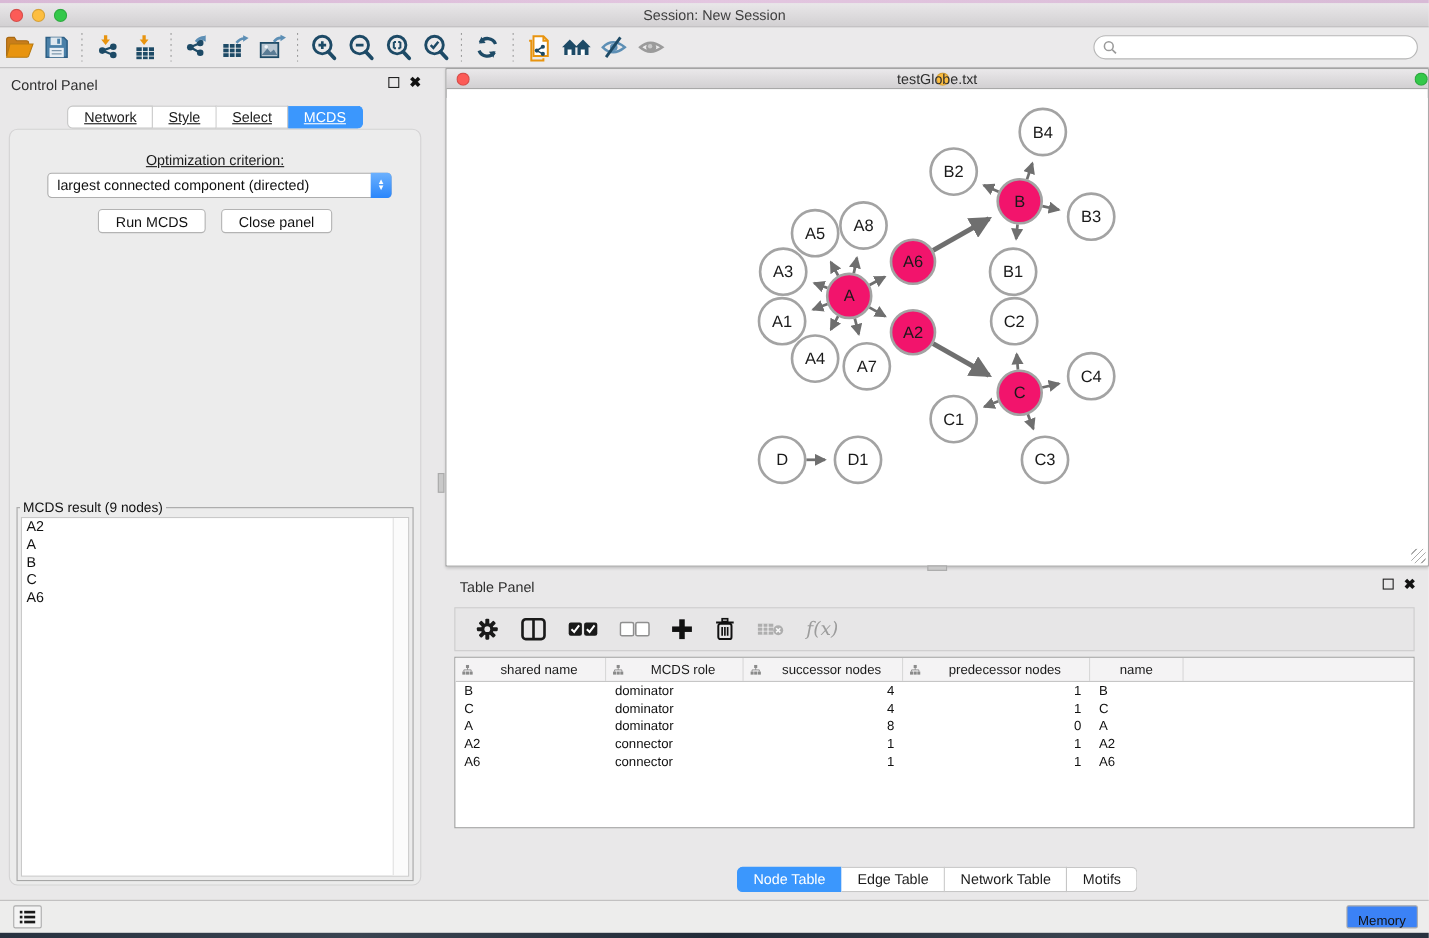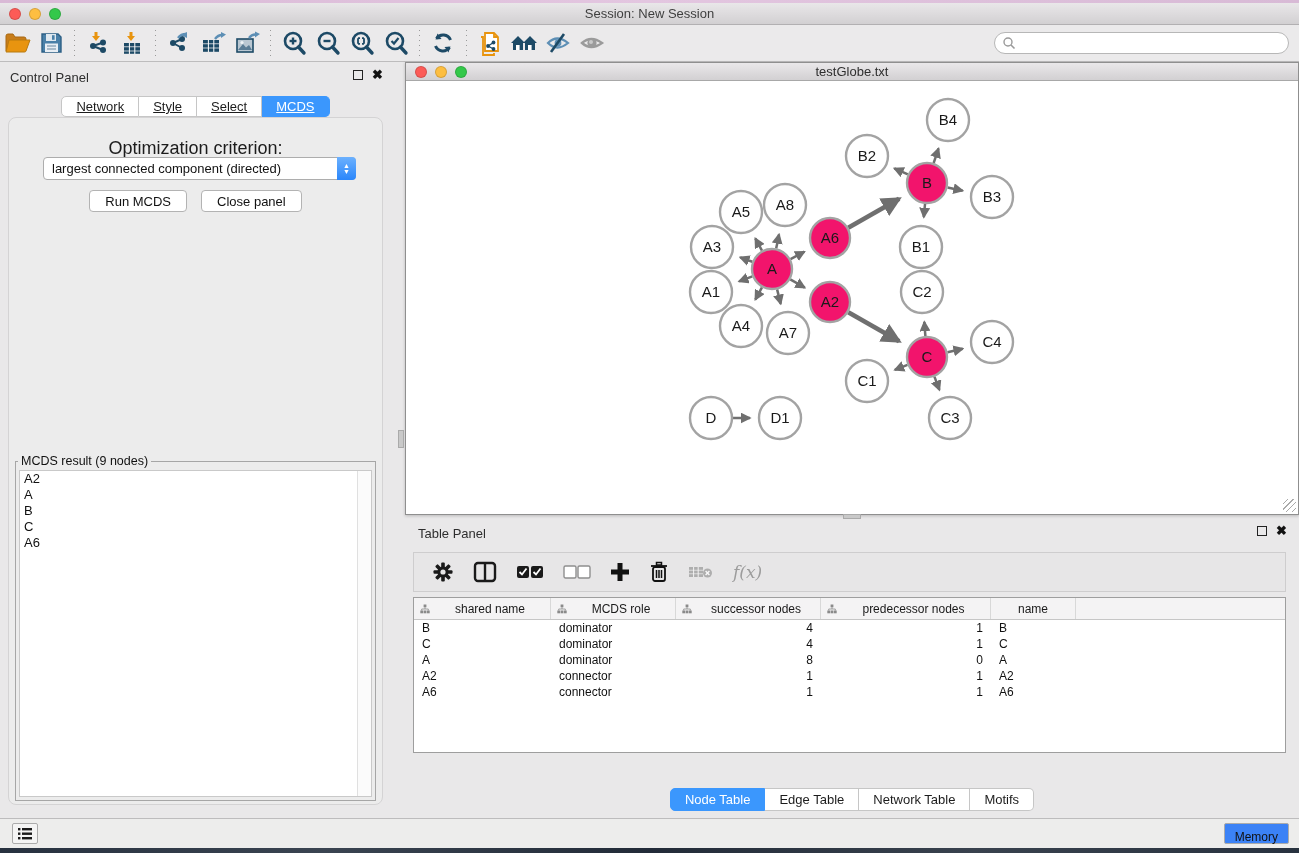--- a/index.html
+++ b/index.html
@@ -36,42 +36,42 @@
   .pbtns { position: absolute; right: 8px; top: 8px; display: flex; gap: 9px; align-items: center; }
   .float-glyph { width: 10px; height: 10px; border: 1.5px solid #222; display: inline-block; cursor: pointer; }
   .close-glyph { font-size: 13px; font-weight: bold; color: #111; line-height: 10px; cursor: pointer; }
   .ctabs { position: absolute; left: 0; top: 34px; width: 100%; display: flex; justify-content: center; }
   .ctab { font-size: 13px; padding: 2px 14px; background: #fff; border: 1px solid #c6c6c6; border-left: none; color: #1c1c1c; cursor: pointer; text-decoration: underline; }
   .ctab:first-child { border-left: 1px solid #c6c6c6; border-radius: 5px 0 0 5px; }
   .ctab:last-child { border-radius: 0 5px 5px 0; }
   .ctab.active { background: #3b97fd; border-color: #3b97fd; color: #fff; }
   .cbody { position: absolute; left: 8px; top: 55px; width: 375px; height: 688px;
     background: #ececec; border: 1px solid #d4d3d4; border-radius: 8px; }
-  .optlabel { position: absolute; left: 0; width: 100%; top: 20px; text-align: center; font-size: 18px; color: #1c1c1c; }
+  .optlabel { position: absolute; left: 0; width: 100%; top: 20px; text-align: center; font-size: 13px; color: #1c1c1c; text-decoration: underline; }
   .criterion { position: absolute; left: 34px; top: 39px; width: 313px; height: 23px; background: #fff;
     border: 1px solid #adadad; border-radius: 4px; display: flex; align-items: center; cursor: pointer; }
   .criterion .val { flex: 1; font-size: 13px; padding-left: 8px; color: #111; white-space: nowrap; overflow: hidden; }
   .criterion .stepper { width: 19px; height: 23px; margin: -1px -1px -1px 0; border-radius: 0 4px 4px 0;
     background: linear-gradient(#6cb1fe,#2a86fb); display: flex; flex-direction: column; align-items: center; justify-content: center; }
   .criterion .stepper span { color: #fff; font-size: 7px; line-height: 6px; }
   .btnrow { position: absolute; left: 0; top: 72px; width: 100%; display: flex; justify-content: center; gap: 14px; }
   .pushbtn { font-family: "Liberation Sans", sans-serif; font-size: 13px; color: #111; background: #fff;
     border: 1px solid #b3b3b3; border-radius: 4px; height: 22px; padding: 0 15px; cursor: pointer; }
   .resultbox { position: absolute; left: 6px; top: 336px; width: 361px; height: 347px;
     border: 1px solid #a6a6a6; background: transparent; }
   .resultbox legend { font-size: 12.5px; color: #111; margin-left: 2px; padding: 0 3px; }
   .resultlist { position: absolute; left: 3px; right: 3px; top: 2px; bottom: 3px; background: #fff; border: 1px solid #c9c9c9; overflow: hidden; }
   .resultlist .item { font-size: 13px; color: #111; line-height: 16px; padding-left: 4px; cursor: default; }
   .vscroll { position: absolute; top: 0; right: 0; bottom: 0; width: 14px; background: #fbfbfb; border-left: 1px solid #e0e0e0; cursor: pointer; }
 
   
   .netwin { position: absolute; left: 405px; top: 62px; width: 894px; height: 453px;
     border: 1px solid #8f8f8f; background: #fff; box-shadow: 0 1px 3px rgba(0,0,0,.2); }
   .nettitle { position: absolute; left: 0; top: 0; width: 100%; height: 18px;
-    background: linear-gradient(#eae8ea,#d2d0d2); border-bottom: 1px solid #a8a8a8; display: flex; align-items: center; }
+    background: linear-gradient(#eae8ea,#d2d0d2); border-bottom: 1px solid #a8a8a8; display: flex; align-items: center; justify-content: space-between; }
   .nettitle .wtitle { position: absolute; left: 0; right: 0; text-align: center; font-size: 13px; color: #2e2e2e; }
   .netcanvas { position: absolute; left: 0; top: 26px; right: 0; bottom: 0; background: #fff; overflow: hidden; }
   .grip { position: absolute; right: 2px; bottom: 2px; width: 13px; height: 13px; cursor: nwse-resize;
     background: repeating-linear-gradient(135deg, transparent 0 3px, #aaa 3px 4px); }
   .split-v { position: absolute; left: 398px; top: 430px; width: 6px; height: 18px; background: #c9c9c9; border: 1px solid #aaa; cursor: col-resize; }
   .split-h { position: absolute; left: 843px; top: 514px; width: 18px; height: 5px; background: #c9c9c9; border: 1px solid #aaa; cursor: row-resize; }
 
   
   .tpanel { position: absolute; left: 405px; top: 520px; width: 894px; height: 292px; }
   .ttoolbar { position: absolute; left: 8px; top: 32px; width: 873px; height: 40px;

